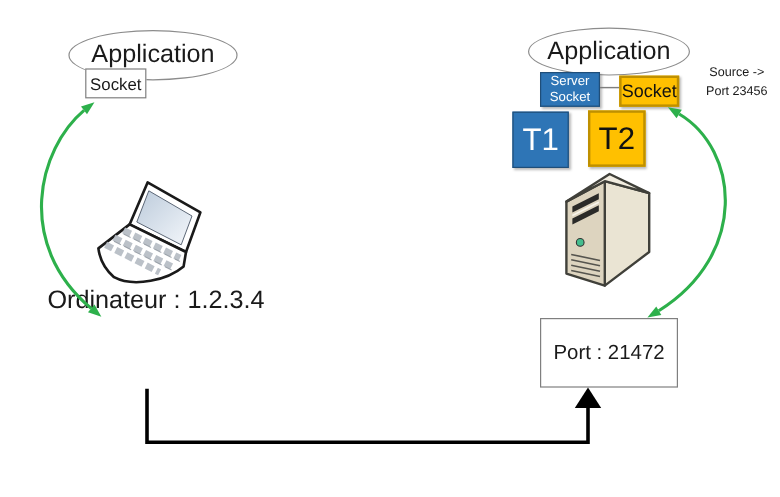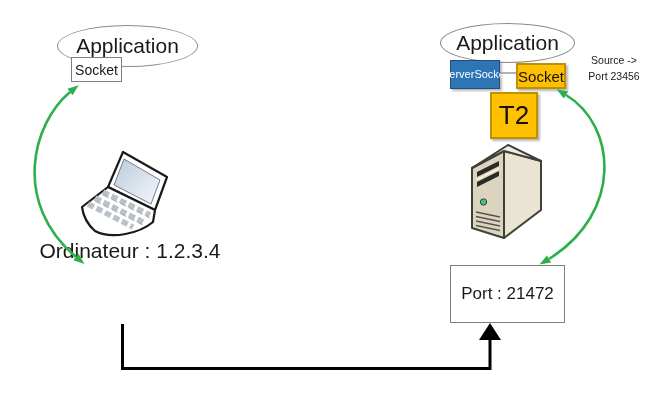--- a/index.html
+++ b/index.html
@@ -22,21 +22,21 @@
   .bluebox{
     background:#2E75B6;border:1px solid #1F4E79;color:#fff;
     display:flex;align-items:center;justify-content:center;
     box-shadow:1.5px 1.5px 2px rgba(0,0,0,.28);
   }
   .orangebox{
     background:#FFC000;border:2px solid #BF9000;color:#111;
     display:flex;align-items:center;justify-content:center;
     box-shadow:1.5px 1.5px 2px rgba(0,0,0,.28);
   }
-  .server-socket{flex-direction:row;font-size:11px;line-height:13px;}
+  .server-socket{flex-direction:column;font-size:11px;line-height:13px;}
   .thread{font-size:26px;}
   .machine-label{
     font-size:21px;color:#1a1a1a;text-align:center;white-space:nowrap;
   }
   .source-note{
     font-size:10.5px;line-height:16px;text-align:center;color:#1a1a1a;white-space:nowrap;
   }
   svg.overlay{position:absolute;left:0;top:0;pointer-events:none;}
 </style>
 </head>
@@ -66,20 +66,23 @@
 
   <div class="abs orangebox" style="left:516px;top:63px;width:50px;height:26px;font-size:15px;">
     <span>Socket</span>
   </div>
 
   <div class="abs source-note" style="left:578px;top:52px;width:72px;">
     <div>Source -&gt;</div>
     <div>Port 23456</div>
   </div>
 
+  <div class="abs bluebox thread" style="left:427px;top:93px;width:47px;height:47px;">
+    <span>T1</span>
+  </div>
   <div class="abs orangebox thread" style="left:490px;top:92px;width:48px;height:47px;text-align:right;">
     <span>T2</span>
   </div>
 
 
   <div class="abs whitebox portbox" style="left:450px;top:265px;width:115px;height:58px;">
     <span>Port : 21472</span>
   </div>
 
   <svg class="overlay" width="650" height="414" viewBox="0 0 650 414">

